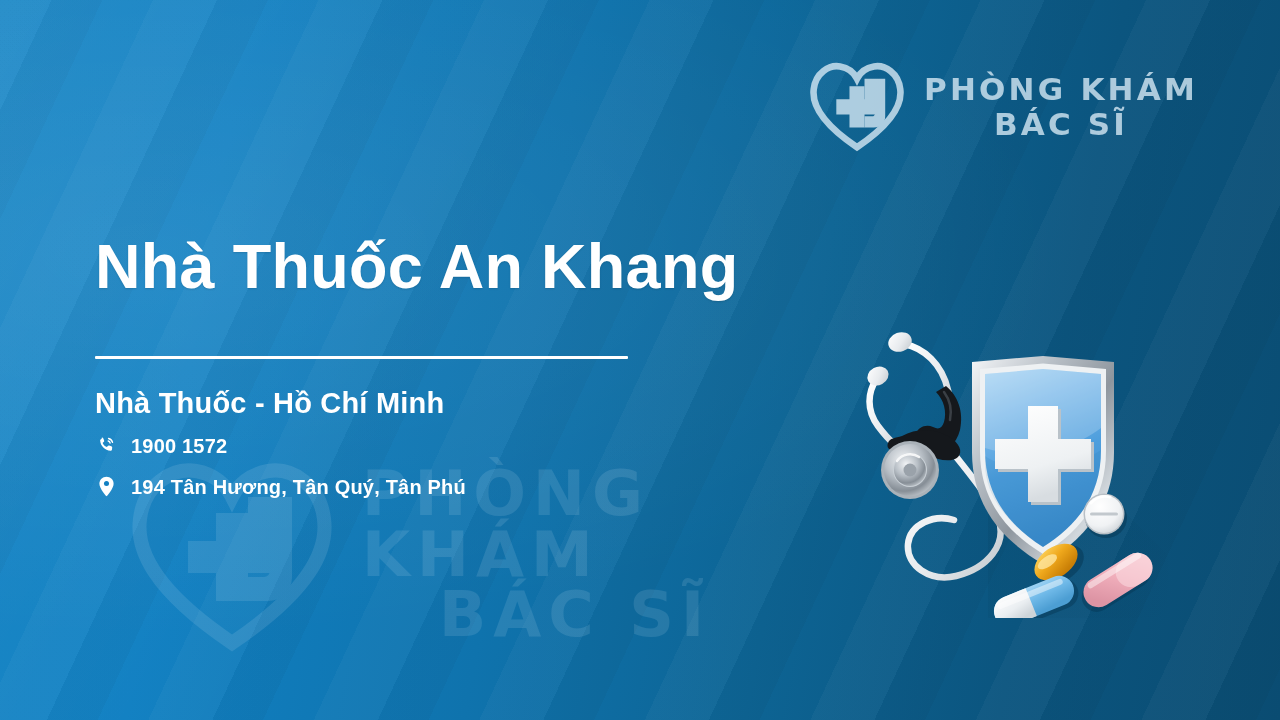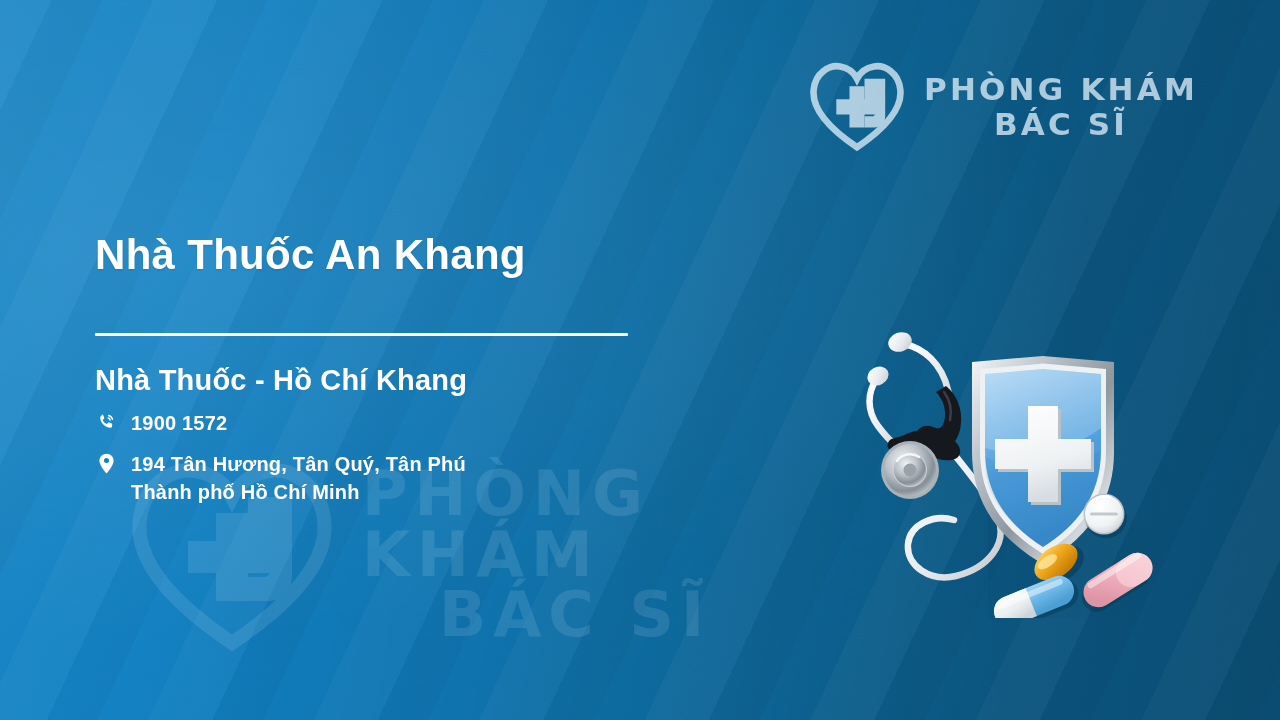--- a/index.html
+++ b/index.html
@@ -89,21 +89,21 @@
 
   
   .copy {
     position: absolute;
     left: 95px;
     top: 232px;
     width: 700px;
   }
   .title {
     margin: 0;
-    font-size: 42px;
+    font-size: 63px;
     font-weight: 700;
     color: #ffffff;
     letter-spacing: 0.3px;
     line-height: 1.1;
     text-shadow: 0 1px 2px rgba(0,0,0,0.13);
   }
   .rule {
     width: 533px;
     height: 3px;
     background: #ffffff;
@@ -212,21 +212,21 @@
       <div class="brand-l1">PHÒNG KHÁM</div>
       <div class="brand-l2">BÁC SĨ</div>
     </div>
   </div>
 
   <div class="copy">
     <h1 class="title">Nhà Thuốc An Khang</h1>
 
     <div class="rule"></div>
 
-    <div class="subtitle">Nhà Thuốc - Hồ Chí Khang</div>
+    <div class="subtitle">Nhà Thuốc - Hồ Chí Minh</div>
 
     <div class="contact">
 
       <div class="contact-row">
         <span class="ico">
           <svg width="19" height="19" viewBox="0 0 24 24" aria-hidden="true">
             <path d="M6.2 3.2 C7.1 3.1 7.7 3.6 8 4.4 L9 6.9 C9.3 7.7 9.1 8.3 8.5 8.8 L7.5 9.6 C7.2 9.9 7.2 10.2 7.4 10.6 C8.3 12.4 9.9 14 11.8 14.9 C12.2 15.1 12.5 15.1 12.8 14.8 L13.6 13.8 C14.1 13.2 14.7 13 15.5 13.3 L18 14.3 C18.8 14.6 19.3 15.2 19.2 16.1 L18.9 18.3 C18.8 19.3 18 20 17 20 C10 19.6 4.4 14 4 7 C4 6 4.7 5.2 5.7 5.1 Z" fill="#ffffff"></path>
             <path d="M14.6 4.4 a6.6 6.6 0 0 1 5 4.9" fill="none" stroke="#ffffff" stroke-width="1.7" stroke-linecap="round"></path>
             <path d="M14.1 7.6 a3.4 3.4 0 0 1 2.5 2.5" fill="none" stroke="#ffffff" stroke-width="1.7" stroke-linecap="round"></path>
           </svg>
@@ -236,21 +236,20 @@
 
       <div class="contact-row addr-row">
         <span class="ico">
           <svg width="17" height="21" viewBox="0 0 20 26" aria-hidden="true">
             <path d="M10 0.8 C5 0.8 1.2 4.6 1.2 9.5 C1.2 15.5 10 25.2 10 25.2 C10 25.2 18.8 15.5 18.8 9.5 C18.8 4.6 15 0.8 10 0.8 Z" fill="#ffffff"></path>
             <circle cx="10" cy="9.3" r="3.1" fill="#1380c2"></circle>
           </svg>
         </span>
         <span class="contact-text">
           <span>194 Tân Hương,  Tân Quý,  Tân Phú</span><br>
-          <span>Thành phố Hồ Chí Minh</span>
         </span>
       </div>
 
     </div>
   </div>
 
   <div class="art">
     <svg width="350" height="300" viewBox="0 0 350 300" aria-hidden="true">
       <defs>
         <linearGradient id="shieldBody" x1="0" y1="0" x2="0.25" y2="1">

